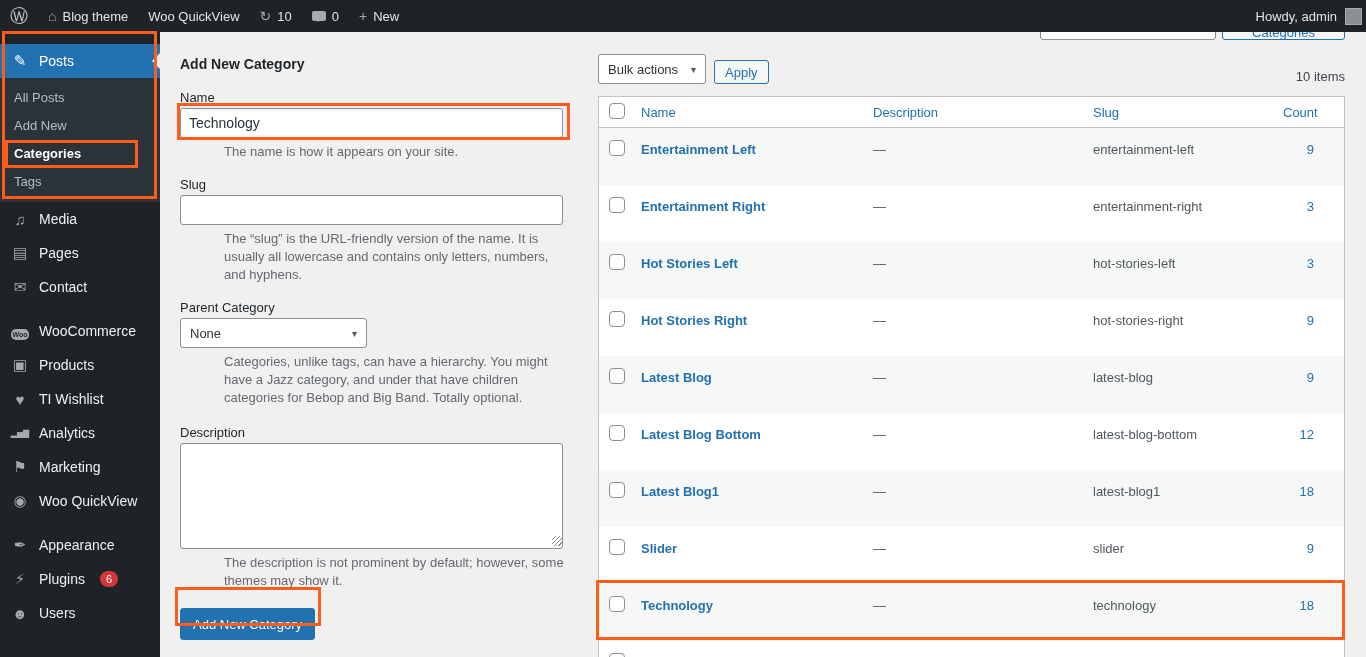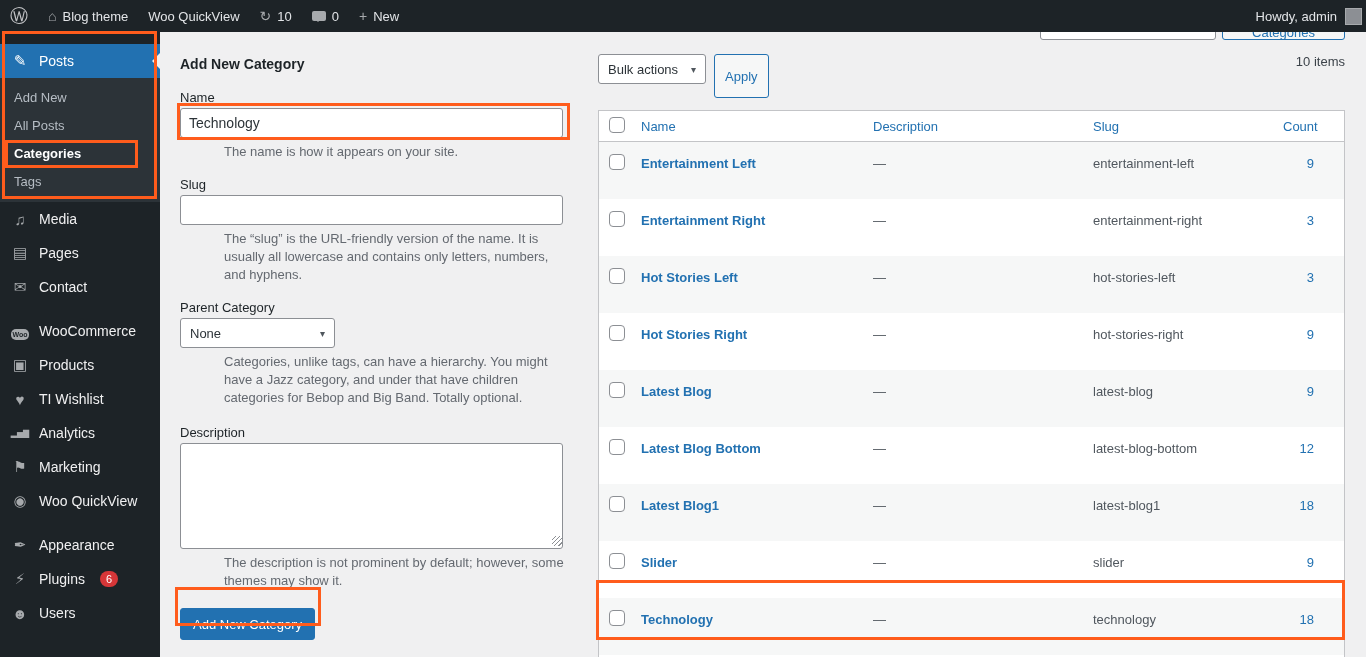--- a/index.html
+++ b/index.html
@@ -66,44 +66,44 @@
     width:383px; height:30px; background:#fff; border:1px solid #8c8f94; border-radius:3px;
     padding:0 8px; font-size:14px; color:#2c3338; font-family:inherit;
   }
   .help{ color:#646970; font-size:13px; line-height:18px; margin-top:5px;margin-left:44px; }
   .select{
     background:#fff; border:1px solid #8c8f94; border-radius:3px; height:30px;
     display:inline-flex; align-items:center; justify-content:space-between;
     padding:0 9px; color:#2c3338; cursor:pointer; font-size:13px;
   }
   .select .chev{ font-size:10px; color:#50575e; margin-left:10px; }
-  .parent-select{ width:155px; }
+  .parent-select{ width:187px; }
   .ta-wrap{ position:relative; width:385px; margin-top:0; }
   .ta-wrap textarea{
     width:383px; height:106px; background:#fff; border:1px solid #8c8f94; border-radius:3px;
     resize:none; font-family:inherit; font-size:14px; padding:6px 8px; color:#2c3338; display:block;
   }
   .ta-wrap::after{
     content:""; position:absolute; right:3px; bottom:3px; width:10px; height:10px;
     background:repeating-linear-gradient(-45deg, transparent, transparent 2px, #8c8f94 2px, #8c8f94 3px);
   }
   .btn-primary{
     margin-top:18px; background:var(--color-accent); border:1px solid var(--color-accent); color:#fff;
     border-radius:3px; padding:0 12px; height:32px; font-size:13px;
     display:inline-flex; align-items:center; cursor:pointer; font-family:inherit;
   }
   .btn-secondary{
     background:#f6f7f7; border:1px solid var(--color-accent); color:var(--color-accent);
-    border-radius:3px; padding:0 10px; height:44px; font-size:13px;
+    border-radius:3px; padding:0 10px; height:24px; font-size:13px;
     display:inline-flex; align-items:center; justify-content:center; cursor:pointer; font-family:inherit;
   }
 
   
   .table-col{ position:absolute; left:438px; top:0; width:747px; }
-  .list-toolbar{ margin-top:22px; display:flex; align-items:flex-start; gap:8px; }
+  .list-toolbar{ margin-top:22px; display:flex; align-items:flex-end; gap:8px; }
   .bulk-select{ width:108px; }
   .items-count{ margin-left:auto; color:#3c434a; font-size:13px; }
   .cat-table{ margin-top:12px; background:#fff; border:1px solid #c3c4c7; }
   .t-head{ display:flex; align-items:center; height:31px; border-bottom:1px solid #c3c4c7; }
   .t-head > span{ padding-top:0; }
   .t-row{ display:flex; height:57px; }
   .t-row.striped{ background:#f6f7f7; }
   .col-cb{ width:42px; padding:12px 0 0 10px; flex:none; }
   .t-head .col-cb{ padding-top:0; }
   .col-name{ width:232px; padding-top:14px; flex:none; }
@@ -157,22 +157,22 @@
     <span class="avatar"></span>
   </div>
 </div>
 
 <div id="sidebar">
   <div class="menu-item active">
     <span class="menu-icon">✎</span>
     <span>Posts</span>
   </div>
   <div class="submenu">
+    <div class="submenu-item">All Posts</div>
     <div class="submenu-item">Add New</div>
-    <div class="submenu-item">All Posts</div>
     <div class="submenu-item current">Categories</div>
     <div class="submenu-item">Tags</div>
   </div>
 
   <div class="menu-item">
     <span class="menu-icon">♫</span>
     <span>Media</span>
   </div>
   <div class="menu-item">
     <span class="menu-icon">▤</span>

